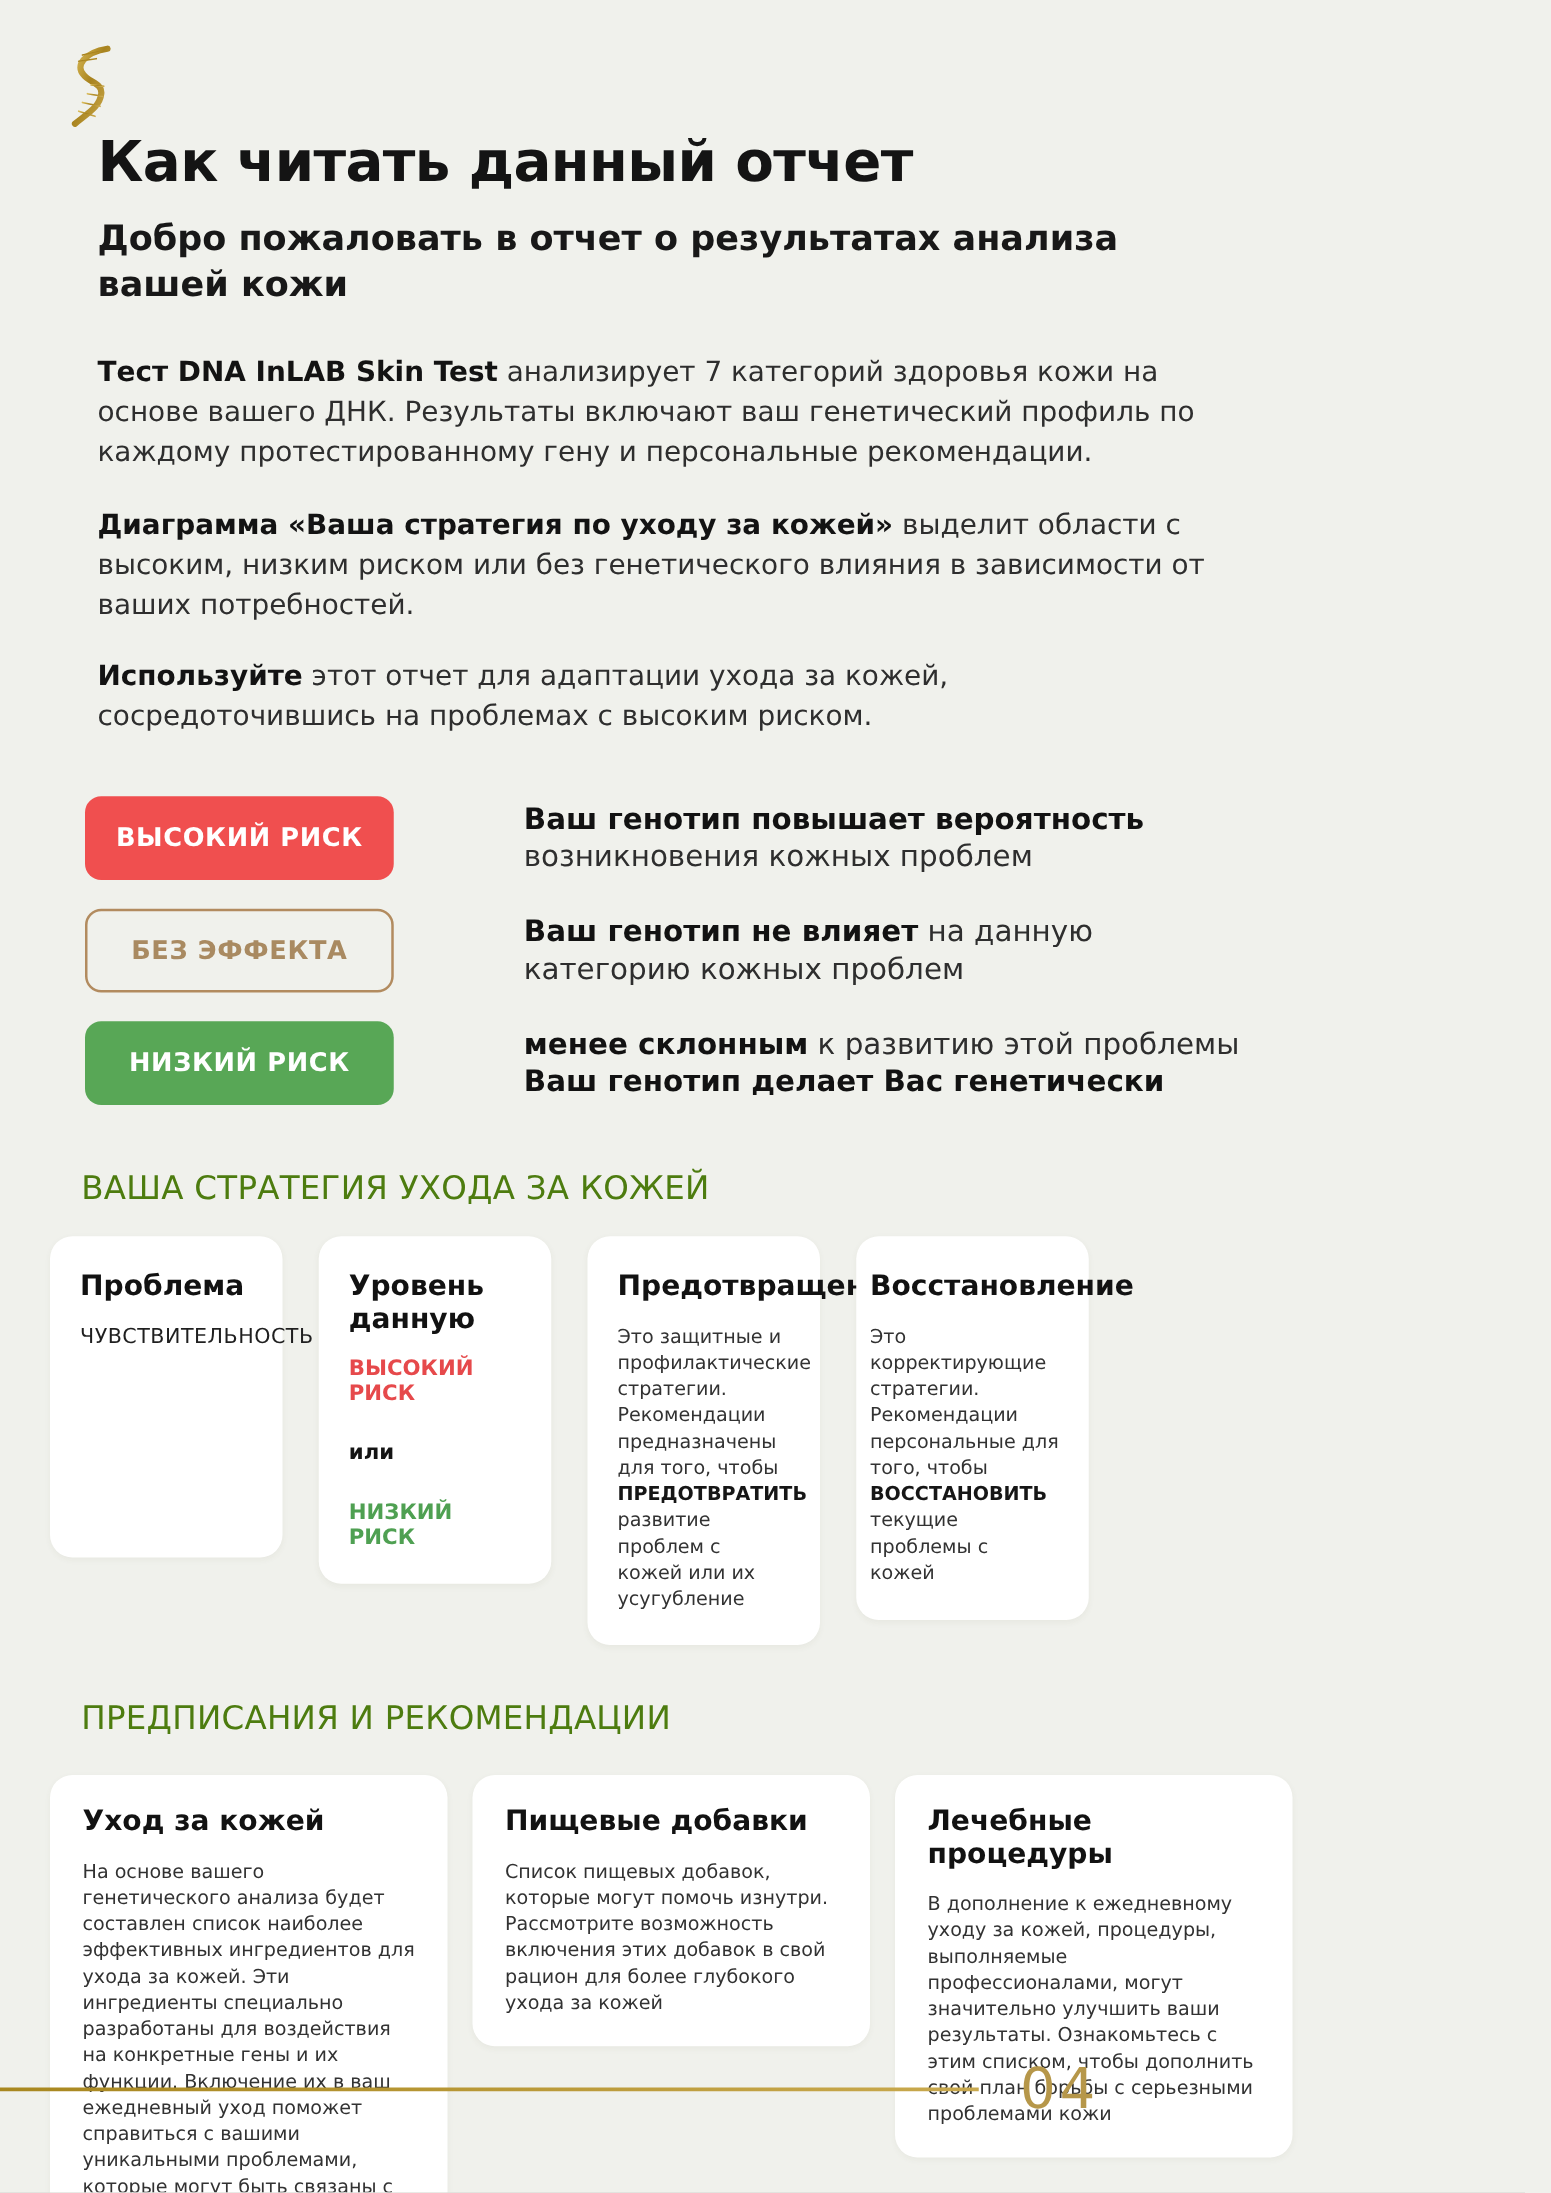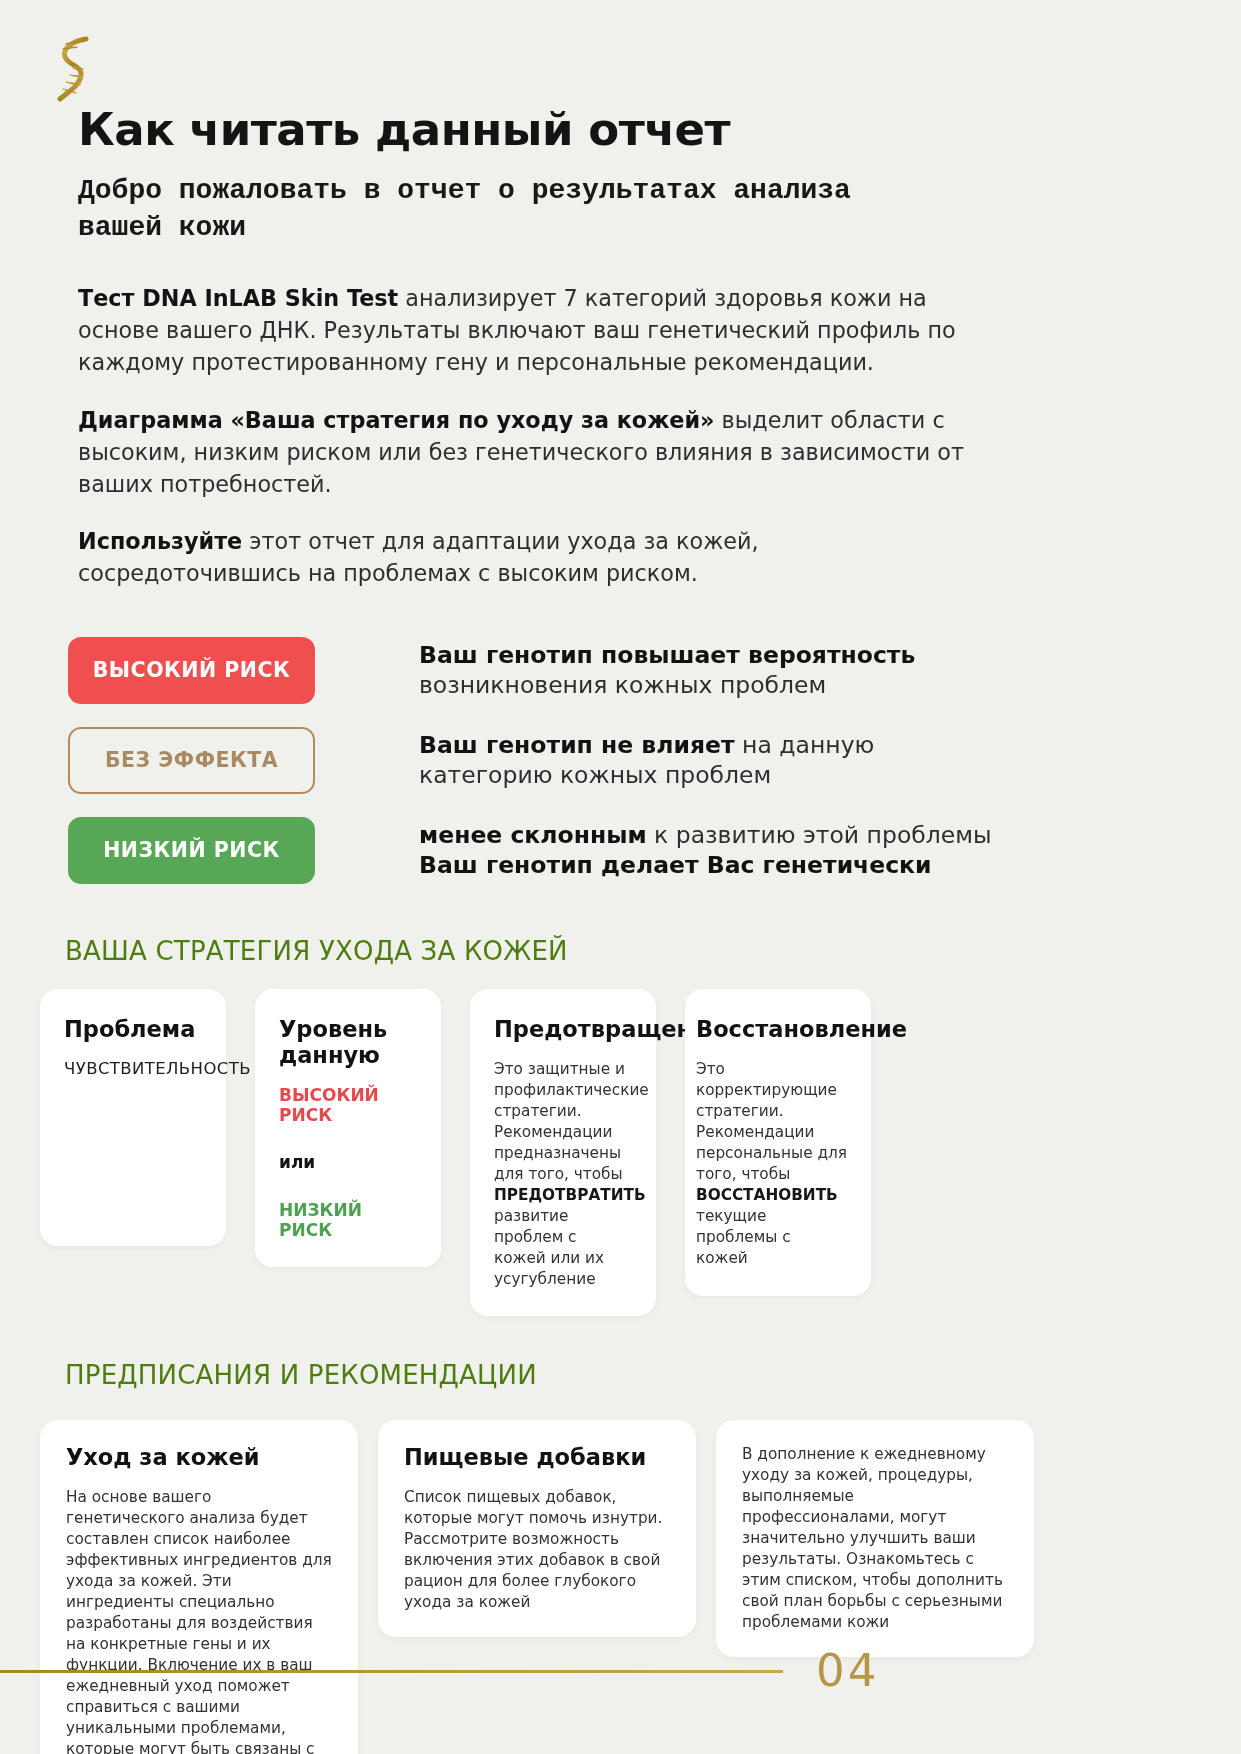--- a/index.html
+++ b/index.html
@@ -8,21 +8,21 @@
     width:1241px;height:1754px;
     background:#F0F1EC;
     overflow:hidden;
     font-family:"DejaVu Sans","Liberation Sans",sans-serif;
     color:#1d1d1d;
   }
   
   .logo{margin:36px 0 0 48px;height:66px;width:60px;}
   
   .h1{margin:2px 60px 0 78px;font-size:45px;font-weight:bold;letter-spacing:-0.5px;color:#141414;line-height:1.15;}
-  .h2{margin:16px 60px 0 78px;font-size:28px;font-weight:bold;color:#181818;line-height:1.33;font-family:Liberation Mono, monospace;}
+  .h2{margin:16px 60px 0 78px;font-size:28px;font-weight:bold;color:#181818;line-height:1.33;}
   
   .intro-p{margin:25px 60px 0 78px;max-width:908px;font-size:22.3px;line-height:1.44;color:#2e2e2e;}
   .intro-p.first{margin-top:36px;}
   .intro-p b{color:#131313;}
   
   .legend{margin:48px 0 0 68px;}
   .legend-row{display:flex;align-items:center;margin-bottom:23px;}
   .badge{
     width:247px;min-height:67px;border-radius:13px;
     display:flex;align-items:center;justify-content:center;
@@ -178,20 +178,21 @@
       <div class="card-title">Уход за кожей</div>
       <div class="card-body-small">На основе вашего генетического анализа будет составлен список наиболее эффективных ингредиентов для ухода за кожей. Эти ингредиенты специально разработаны для воздействия на конкретные гены и их функции. Включение их в ваш ежедневный уход поможет справиться с вашими уникальными проблемами, которые могут быть связаны с высоким генетическим риском</div>
     </div>
 
     <div class="card card-supplements">
       <div class="card-title">Пищевые добавки</div>
       <div class="card-body-small">Список пищевых добавок, которые могут помочь изнутри. Рассмотрите возможность включения этих добавок в свой рацион для более глубокого ухода за кожей</div>
     </div>
 
     <div class="card card-treatments">
+      <div class="card-title">Лечебные процедуры</div>
       <div class="card-body-small">В дополнение к ежедневному уходу за кожей, процедуры, выполняемые профессионалами, могут значительно улучшить ваши результаты. Ознакомьтесь с этим списком, чтобы дополнить свой план борьбы с серьезными проблемами кожи</div>
     </div>
 
   </div>
 
   <div class="footer-line"></div>
   <div class="page-num">04</div>
 
 </div>
 

